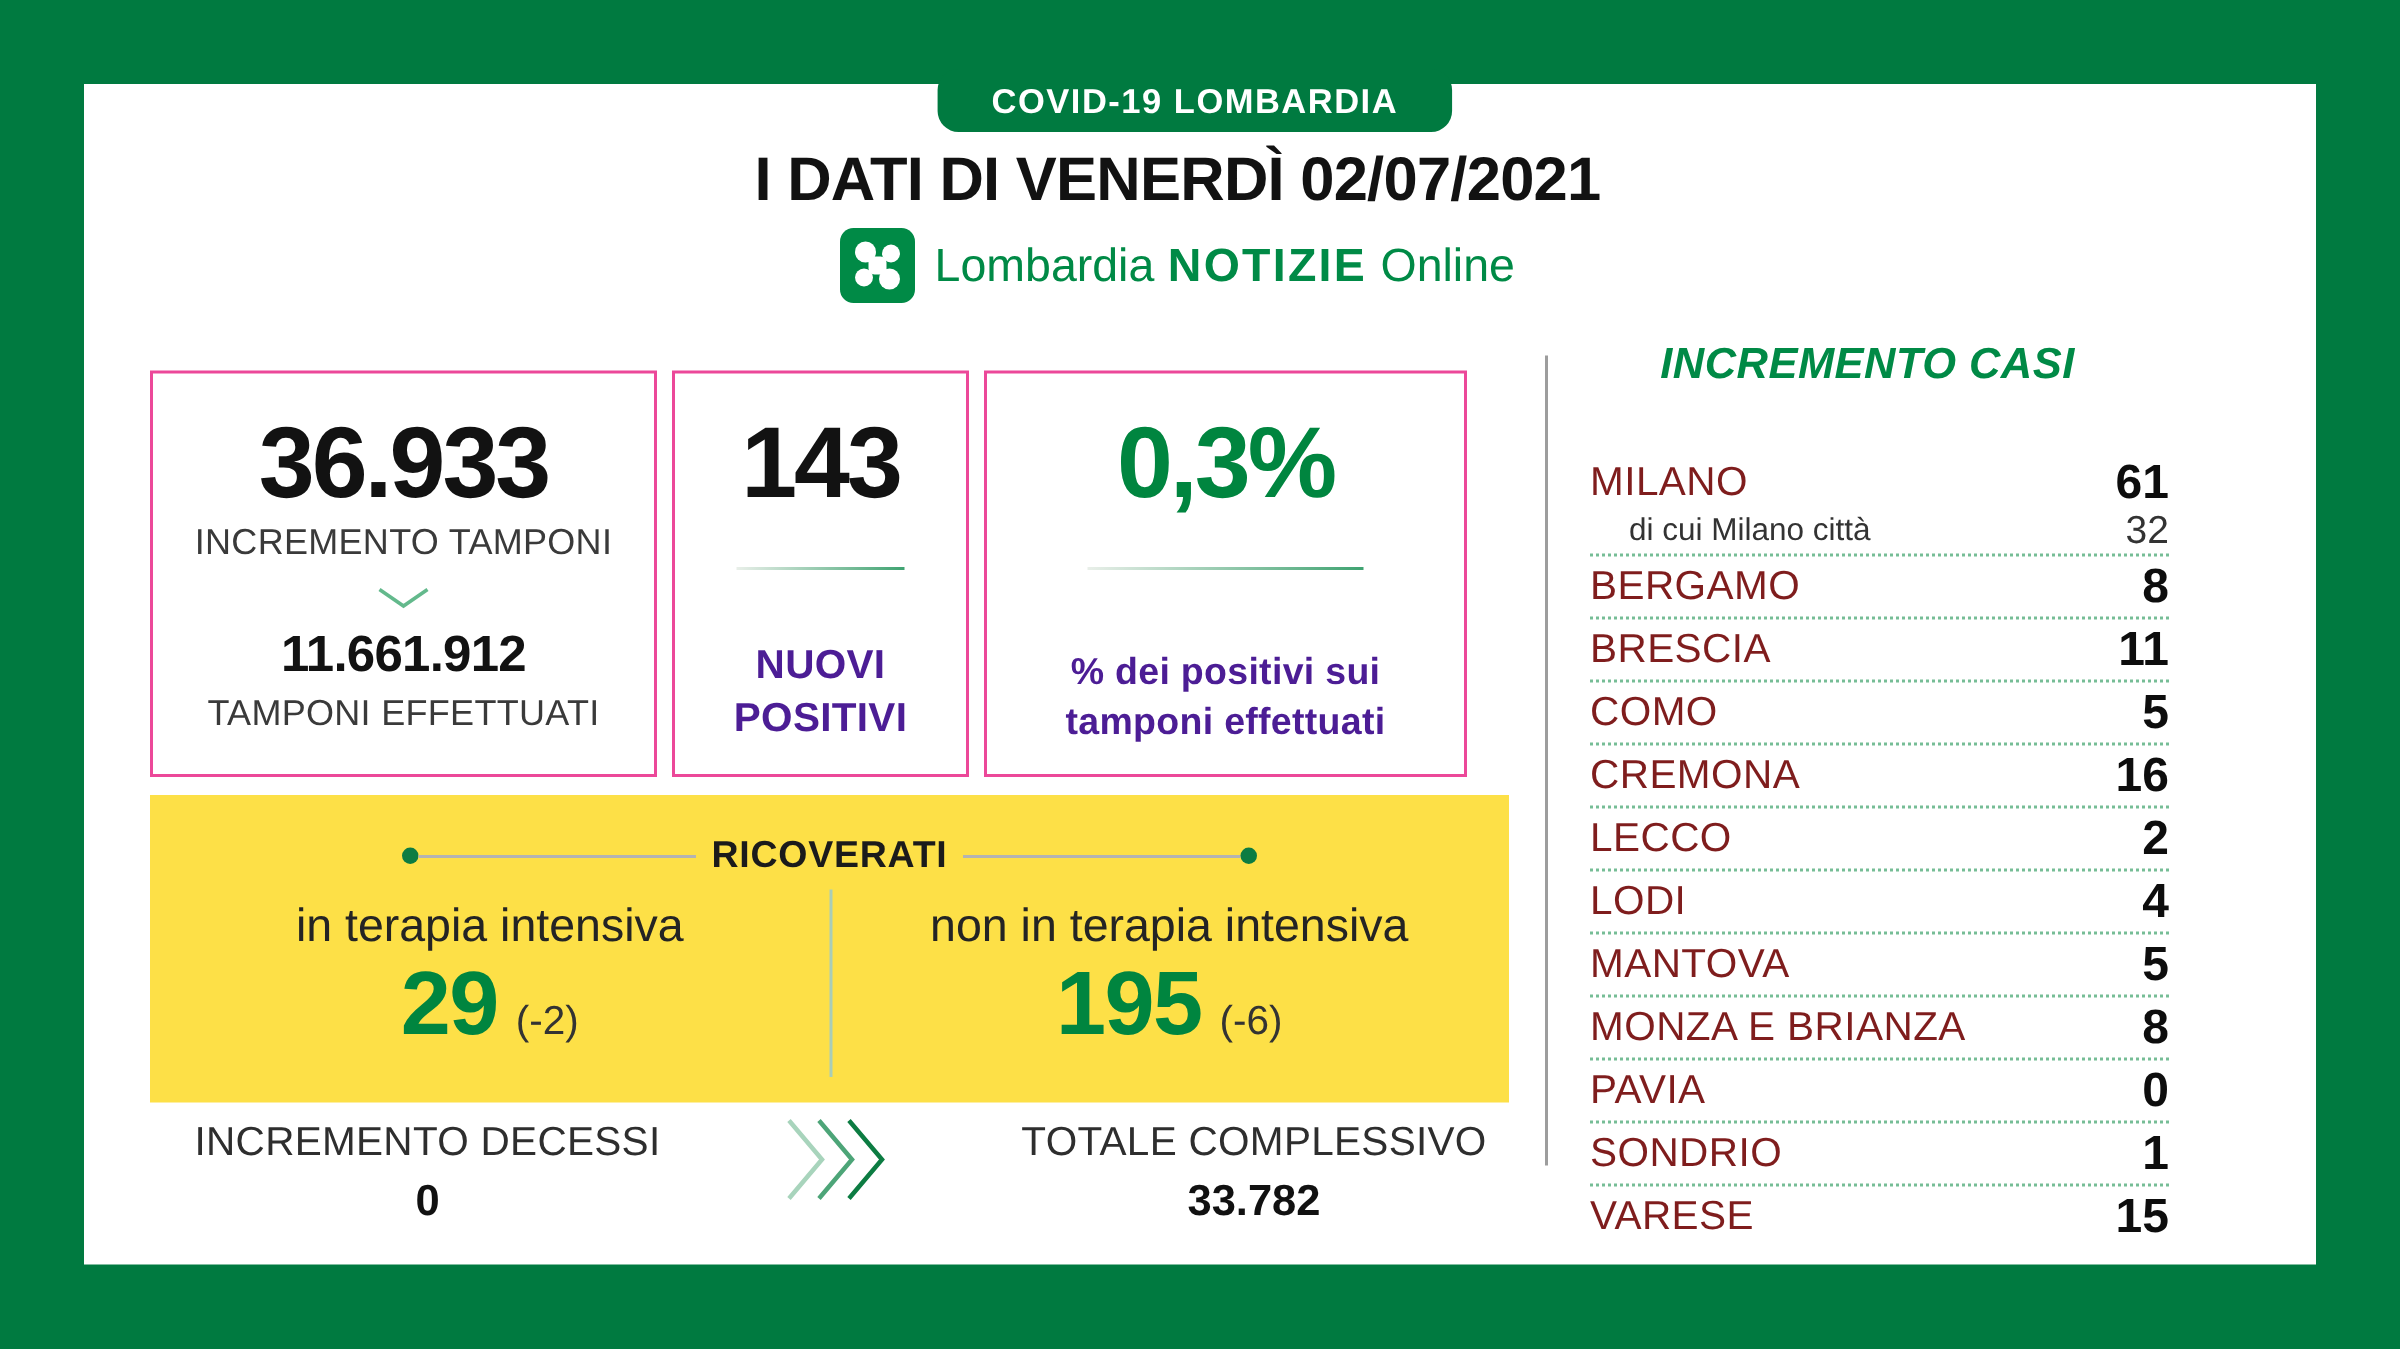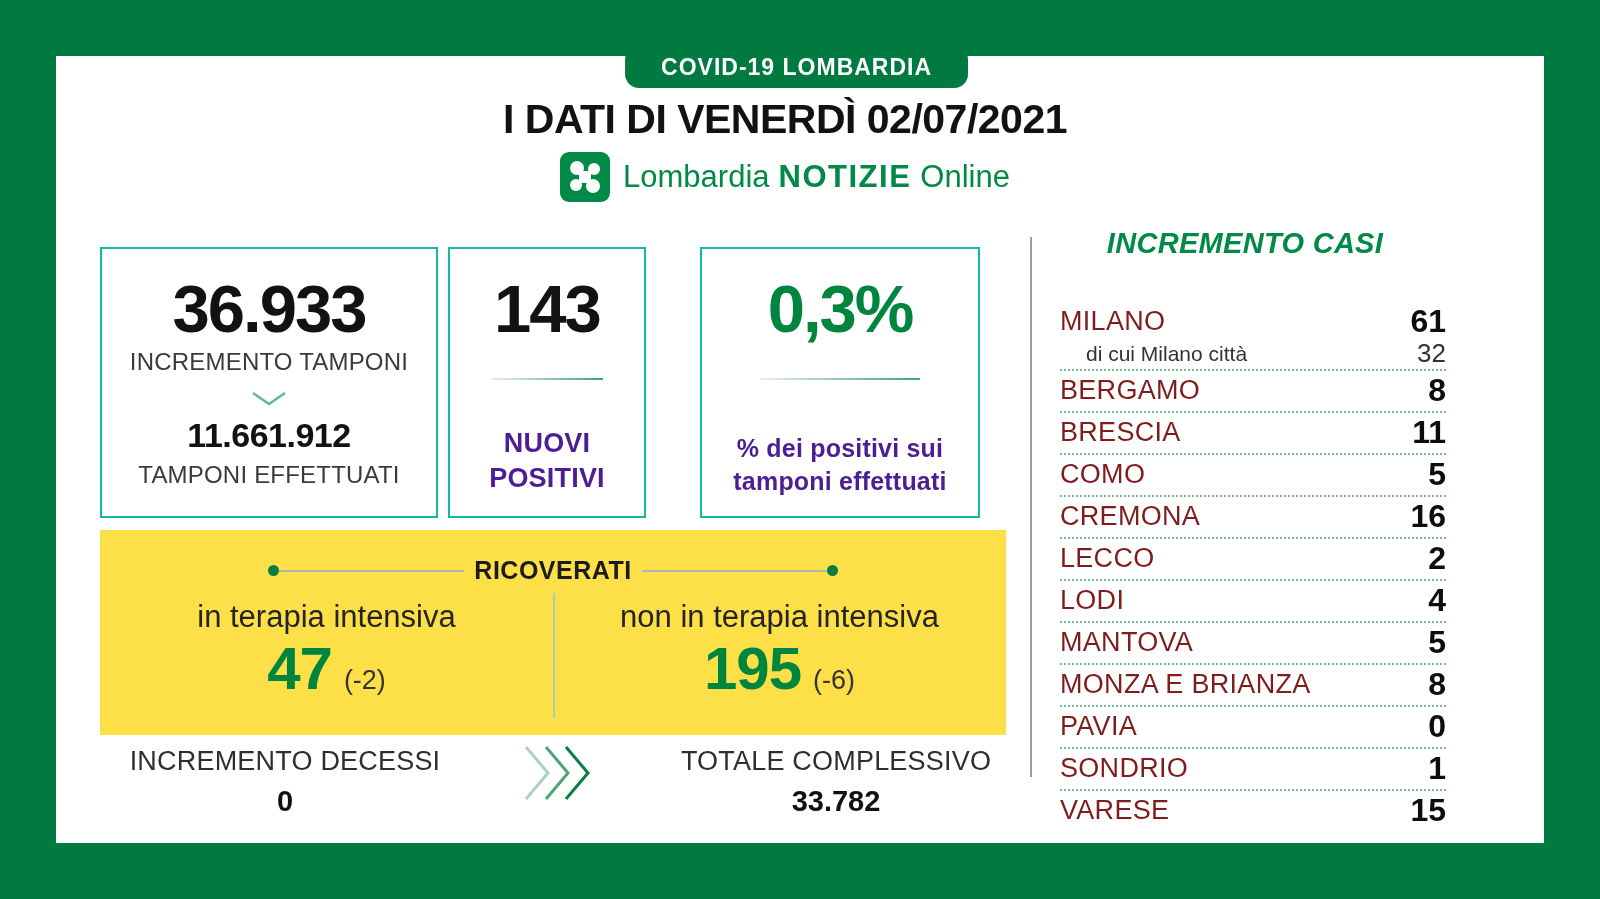--- a/index.html
+++ b/index.html
@@ -28,26 +28,26 @@
   }
   .logo{
     position:absolute;left:0;right:30px;top:96px;
     display:flex;align-items:center;justify-content:center;gap:13px;
   }
   .logo-text{font-size:31px;color:#008a46;display:flex;align-items:baseline;gap:9px;white-space:nowrap;}
   .logo-text .bold{font-weight:bold;letter-spacing:1.5px;}
   
   .card{
     position:absolute;top:191px;height:271px;background:#fff;
-    border:2px solid #14b8a6;box-sizing:border-box;
+    border:2px solid #ec4899;box-sizing:border-box;
     display:flex;flex-direction:column;align-items:center;text-align:center;
   }
   .card1{left:44px;width:338px;}
   .card2{left:392px;width:198px;}
-  .card3{left:600px;width:280px;margin-left:44px;}
+  .card3{left:600px;width:322px;}
   .big-number{font-size:67px;font-weight:bold;color:#121212;letter-spacing:-2px;line-height:1;margin-top:26px;}
   .big-number.green{color:#00853f;}
   .card-label{font-size:24px;color:#3a3a3a;letter-spacing:0.2px;margin-top:6px;}
   .mid-number{font-size:34px;font-weight:bold;color:#121212;margin-top:4px;letter-spacing:-0.5px;}
   .hline{height:2px;width:58%;margin-top:36px;background:linear-gradient(to right,#e9efe9,#3fa371);}
   .card2 .card-strong,.card3 .card-strong{
     font-size:27px;font-weight:bold;color:#4c1d95;line-height:1.3;margin-top:46px;letter-spacing:0.2px;
   }
   .card3 .card-strong{font-size:25px;margin-top:52px;}
   .chev-down{margin-top:14px;}
@@ -154,21 +154,21 @@
       <span class="rico-line"></span>
       <span class="rico-title">RICOVERATI</span>
       <span class="rico-line"></span>
       <span class="rico-dot"></span>
     </div>
     <div class="rico-cols">
       <div class="rico-divider"></div>
       <div class="rico-col">
         <div class="rico-label">in terapia intensiva</div>
         <div class="rico-value-row">
-          <span class="rico-value">47</span>
+          <span class="rico-value">29</span>
           <span class="rico-delta">(-2)</span>
         </div>
       </div>
       <div class="rico-col">
         <div class="rico-label">non in terapia intensiva</div>
         <div class="rico-value-row">
           <span class="rico-value">195</span>
           <span class="rico-delta">(-6)</span>
         </div>
       </div>

